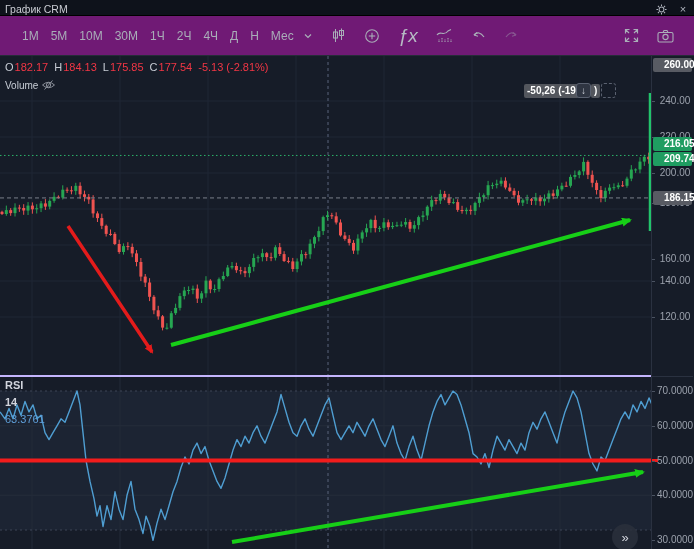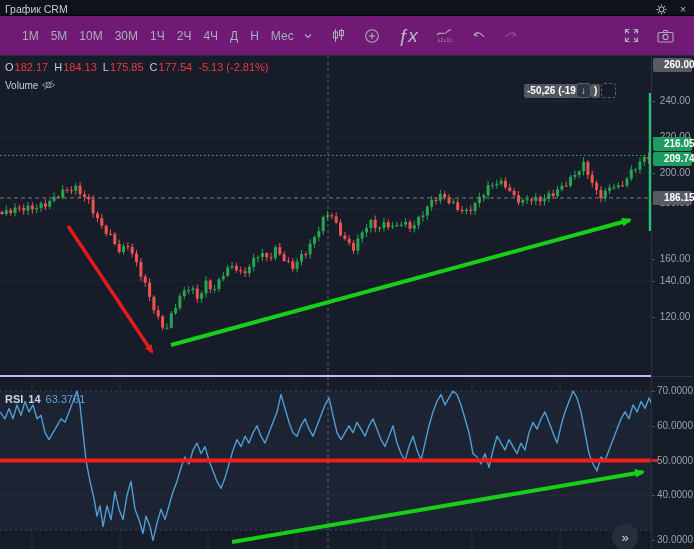--- a/index.html
+++ b/index.html
@@ -34,21 +34,21 @@
   .ohlc .red { color:#f23645; }
   .ohlc span { margin-right:1px; }
   .ohlc .gap { margin-right:6px; }
   .volrow { position:absolute; top:23px; left:5px; font-size:10px; color:#c8cdd6; display:flex; align-items:center; gap:3px; }
 
   .measure { position:absolute; top:3px; left:524px; display:flex; align-items:center;margin-top:24px; }
   .m-chip { background:#53565d; color:#fff; font-size:10px; font-weight:bold; padding:1px 3px; border-radius:2px; line-height:12px; }
   .mini-btn { width:15px; height:15px; background:#2f3542; border:1px solid #5a6170; border-radius:3px; color:#cfd3da; font-size:10px; display:flex; align-items:center; justify-content:center; margin-left:-3px; cursor:pointer; }
   .mini-btn.dashed { border-style:dashed; background:transparent; margin-left:1px; }
 
-  .rsi-head { position:absolute; top:16px; left:5px; font-size:11px; color:#d1d4dc; display:flex; gap:5px; }
+  .rsi-head { position:absolute; top:2px; left:5px; font-size:11px; color:#d1d4dc; display:flex; gap:5px;flex-direction:column; }
   .rsi-head .val { color:#5f9fd9; }
   .more-btn { position:absolute; left:612px; top:147px; width:26px; height:26px; border-radius:50%; background:rgba(42,48,60,.85); color:#d1d4dc; font-size:13px; display:flex; align-items:center; justify-content:center; cursor:pointer; }
 
   
   .axis { width:41px; background:#161c28; position:relative; font-size:10px; color:#9ba1ac; }
   .axis-main { position:relative; height:321px; border-bottom:1px solid #2a3140; }
   .axis-rsi { position:relative; height:173px; }
   .axis-corner { height:6px; border-top:1px solid #262c39; }
   .tick { position:absolute; left:0; width:100%; height:12px; line-height:12px; padding-left:5px;text-align:center; }
   .tick::before { content:""; position:absolute; left:0; top:6px; width:3px; height:1px; background:#4b5362; }

